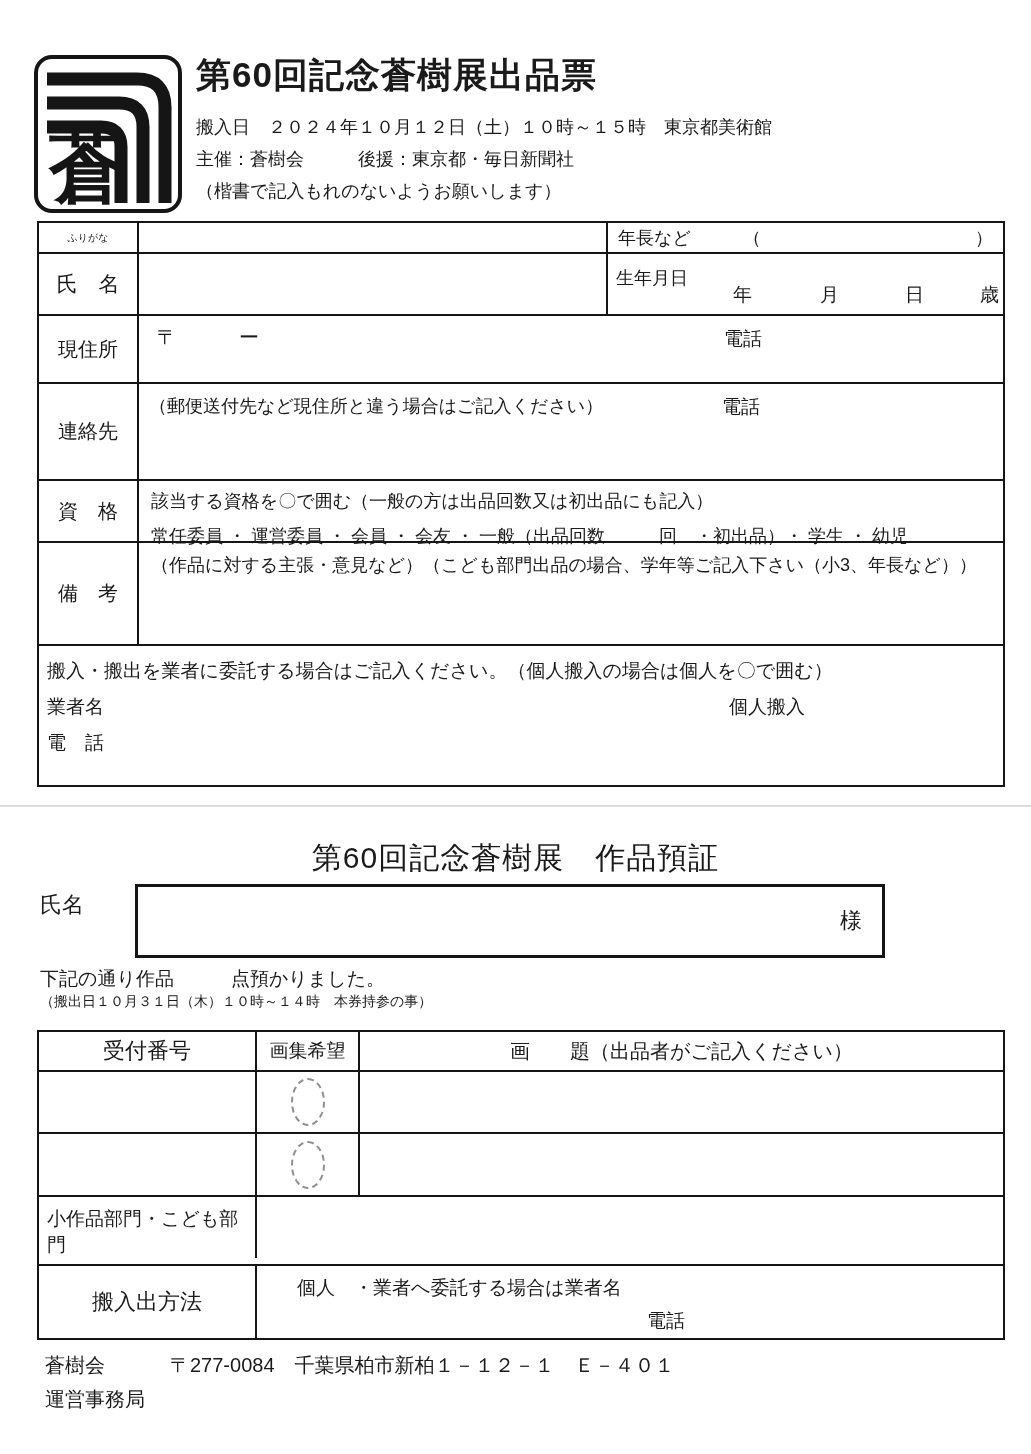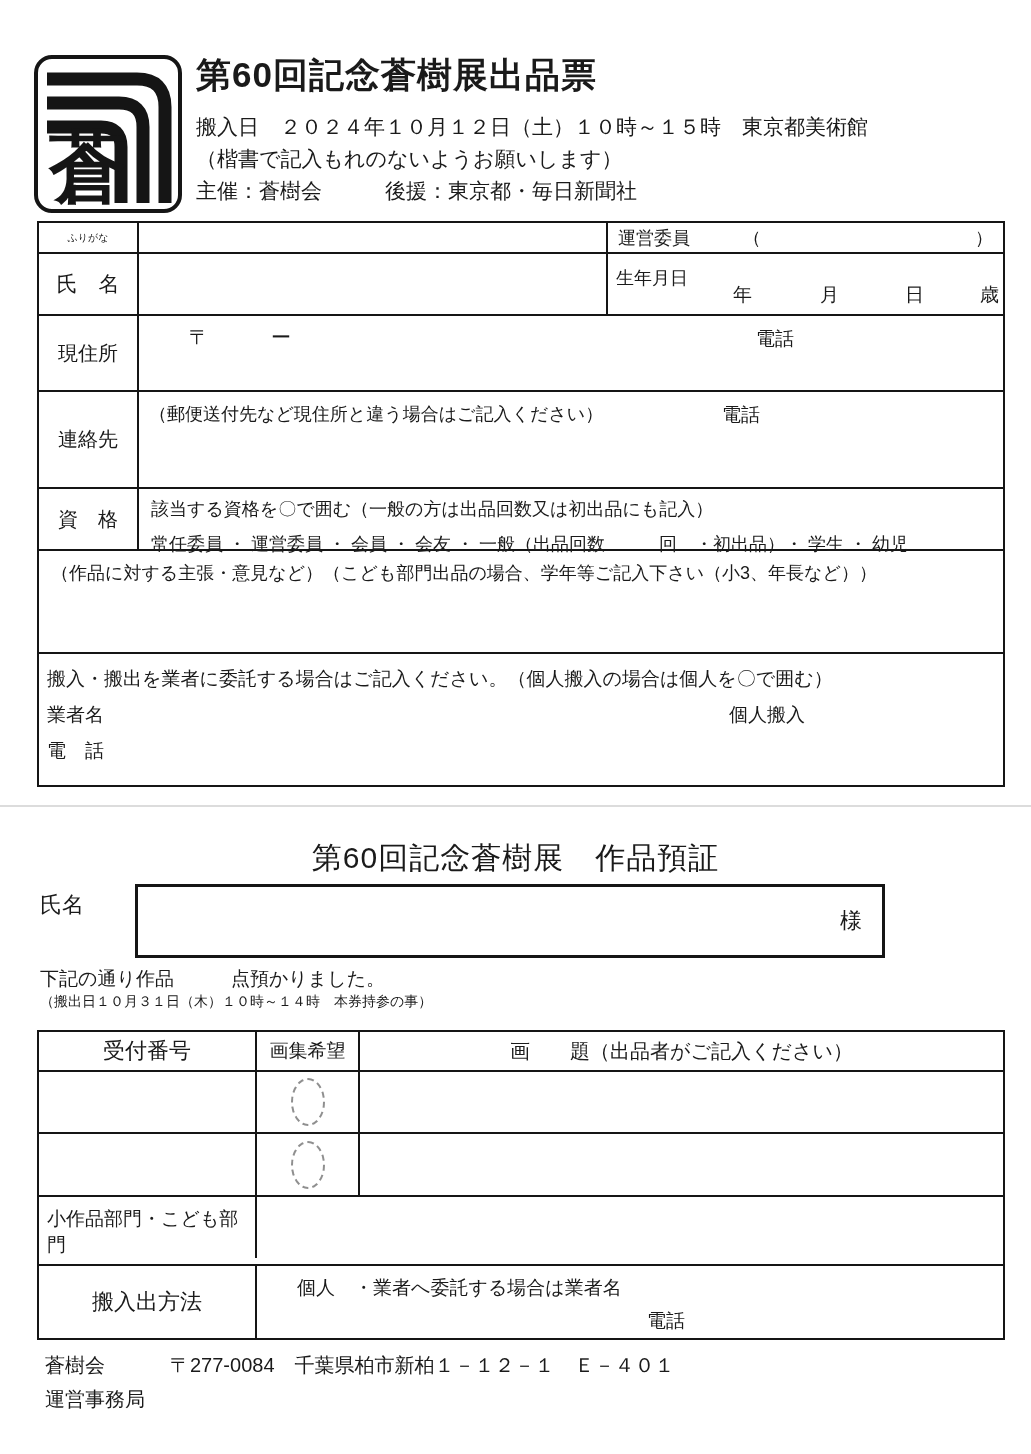--- a/index.html
+++ b/index.html
@@ -4,30 +4,30 @@
 <style>
   * { margin:0; padding:0; box-sizing:border-box; }
   html,body { background:#e9e9e9; }
   body { font-family:"Liberation Sans","DejaVu Sans",sans-serif; color:#1a1a1a; }
   .page { position:relative; width:1031px; height:1454px; background:#ffffff; margin:0 auto; overflow:hidden; }
 
   
   .logo { position:absolute; left:33px; top:54px; width:150px; height:160px; }
   .titleblock { position:absolute; left:196px; top:52px; }
   .doc-title { font-size:35px; font-weight:600; letter-spacing:1px; margin-bottom:12px; }
-  .meta-line { font-size:21px; line-height:32px; }
+  .meta-line { font-size:18px; line-height:32px; }
 
   
   .t1 { position:absolute; left:37px; top:221px; width:968px; height:566px; border:2px solid #151515; }
   .t1 .row { display:flex; border-bottom:2px solid #151515; position:relative; }
   .t1 .row:last-child { border-bottom:none; }
   .lbl { width:100px; border-right:2px solid #151515; display:flex; align-items:center; justify-content:center; flex-shrink:0; }
   .fill { flex:1; position:relative; }
   .rcell { width:397px; border-left:2px solid #151515; position:relative; flex-shrink:0; }
-  .r-a { height:31px; } .r-b { height:62px; } .r-c { height:76px;gap:32px; }
+  .r-a { height:31px; } .r-b { height:62px; } .r-c { height:68px; }
   .r-d { height:97px; } .r-e { height:62px; } .r-f { height:103px; } .r-g { height:110px; }
   .f15 { font-size:10px; } .f18 { font-size:18px; } .f19 { font-size:19px; }
   .f20 { font-size:20px; } .f21 { font-size:21px; } .f22 { font-size:22px; }
   .abs { position:absolute; white-space:nowrap; }
 
   
   .cut-line { position:absolute; left:0; top:805px; width:1031px; height:2px; background:#dcdcdc; }
 
   
   .rc-title { position:absolute; left:0; top:838px; width:100%; text-align:center; font-size:30px; letter-spacing:1px; }
@@ -65,31 +65,31 @@
       <path d="M14 25 H104 Q132 25 132 53 V149" fill="none" stroke="#151515" stroke-width="13"></path>
       <path d="M14 49 H86 Q110 49 110 73 V149" fill="none" stroke="#151515" stroke-width="13"></path>
       <path d="M14 73 H68 Q88 73 88 93 V149" fill="none" stroke="#151515" stroke-width="13"></path>
       <text x="16" y="140" font-size="78" font-weight="bold" fill="#151515" font-family="'DejaVu Serif','Liberation Serif',serif">蒼</text>
     </svg>
   </div>
 
   <div class="titleblock">
     <div class="doc-title">第60回記念蒼樹展出品票</div>
     <div class="meta-line">搬入日　２０２４年１０月１２日（土）１０時～１５時　東京都美術館</div>
+    <div class="meta-line">主催：蒼樹会　　　後援：東京都・毎日新聞社</div>
     <div class="meta-line">（楷書で記入もれのないようお願いします）</div>
-    <div class="meta-line">主催：蒼樹会　　　後援：東京都・毎日新聞社</div>
   </div>
 
   <div class="t1">
 
     <div class="row r-a">
       <div class="lbl f15">ふりがな</div>
       <div class="fill"></div>
       <div class="rcell">
-        <span class="abs f18" style="left:10px; top:3px;">運営委員</span>
+        <span class="abs f18" style="left:10px; top:3px;">年長など</span>
         <span class="abs f18" style="left:135px; top:3px;">（</span>
         <span class="abs f18" style="right:10px; top:3px;">）</span>
       </div>
     </div>
 
     <div class="row r-b">
       <div class="lbl f21">氏　名</div>
       <div class="fill"></div>
       <div class="rcell">
         <span class="abs f18" style="left:8px; top:12px;">生年月日</span>
@@ -119,20 +119,21 @@
 
     <div class="row r-e">
       <div class="lbl f20">資　格</div>
       <div class="fill">
         <span class="abs f18" style="left:12px; top:8px;">該当する資格を〇で囲む（一般の方は出品回数又は初出品にも記入）</span>
         <span class="abs f18" style="left:12px; top:43px;">常任委員 ・ 運営委員 ・ 会員 ・ 会友 ・ 一般（出品回数　　　回　・初出品）・ 学生 ・ 幼児</span>
       </div>
     </div>
 
     <div class="row r-f">
+      <div class="lbl f20">備　考</div>
       <div class="fill">
         <span class="abs f18" style="left:12px; top:10px;">（作品に対する主張・意見など）（こども部門出品の場合、学年等ご記入下さい（小3、年長など））</span>
       </div>
     </div>
 
     <div class="row r-g">
       <div class="fill">
         <span class="abs f19" style="left:8px; top:12px;">搬入・搬出を業者に委託する場合はご記入ください。（個人搬入の場合は個人を〇で囲む）</span>
         <span class="abs f19" style="left:8px; top:48px;">業者名</span>
         <span class="abs f19" style="left:690px; top:48px;">個人搬入</span>

